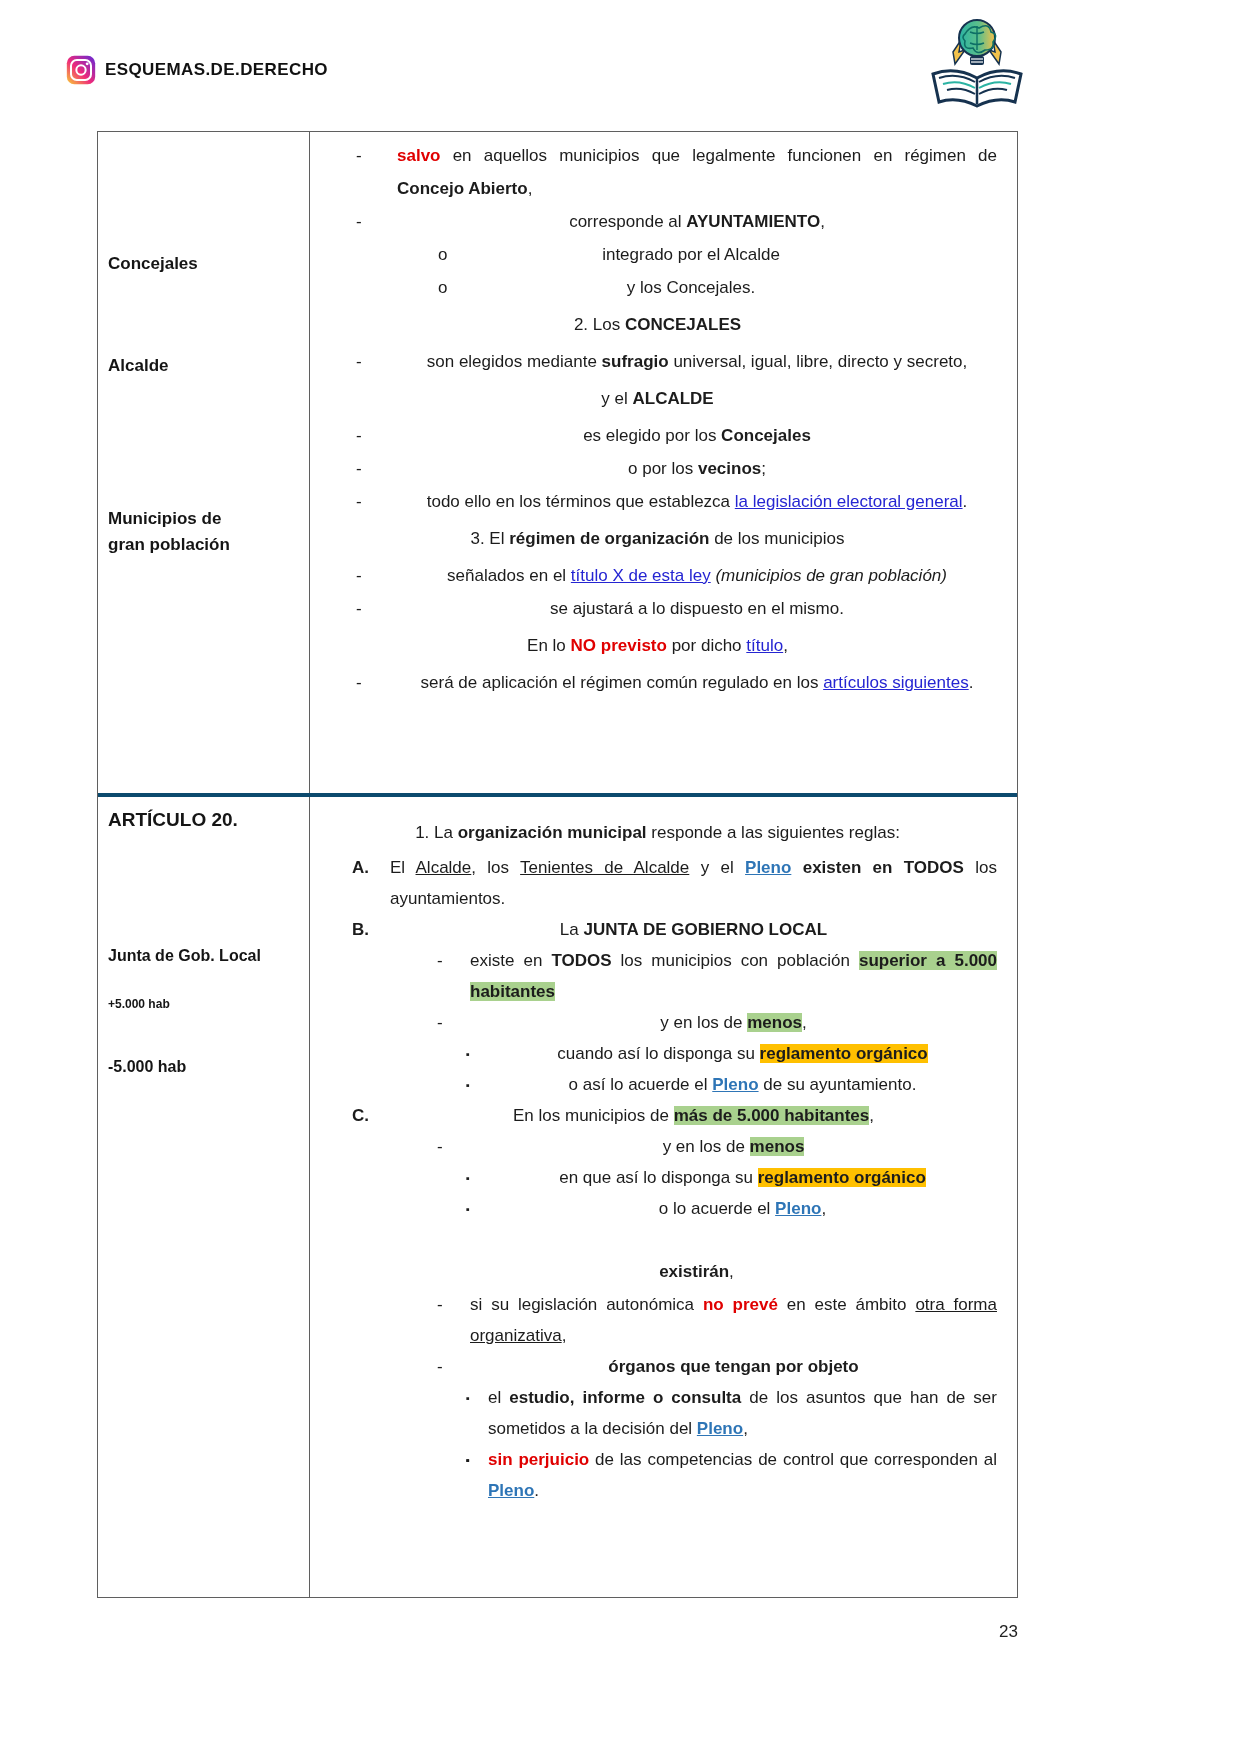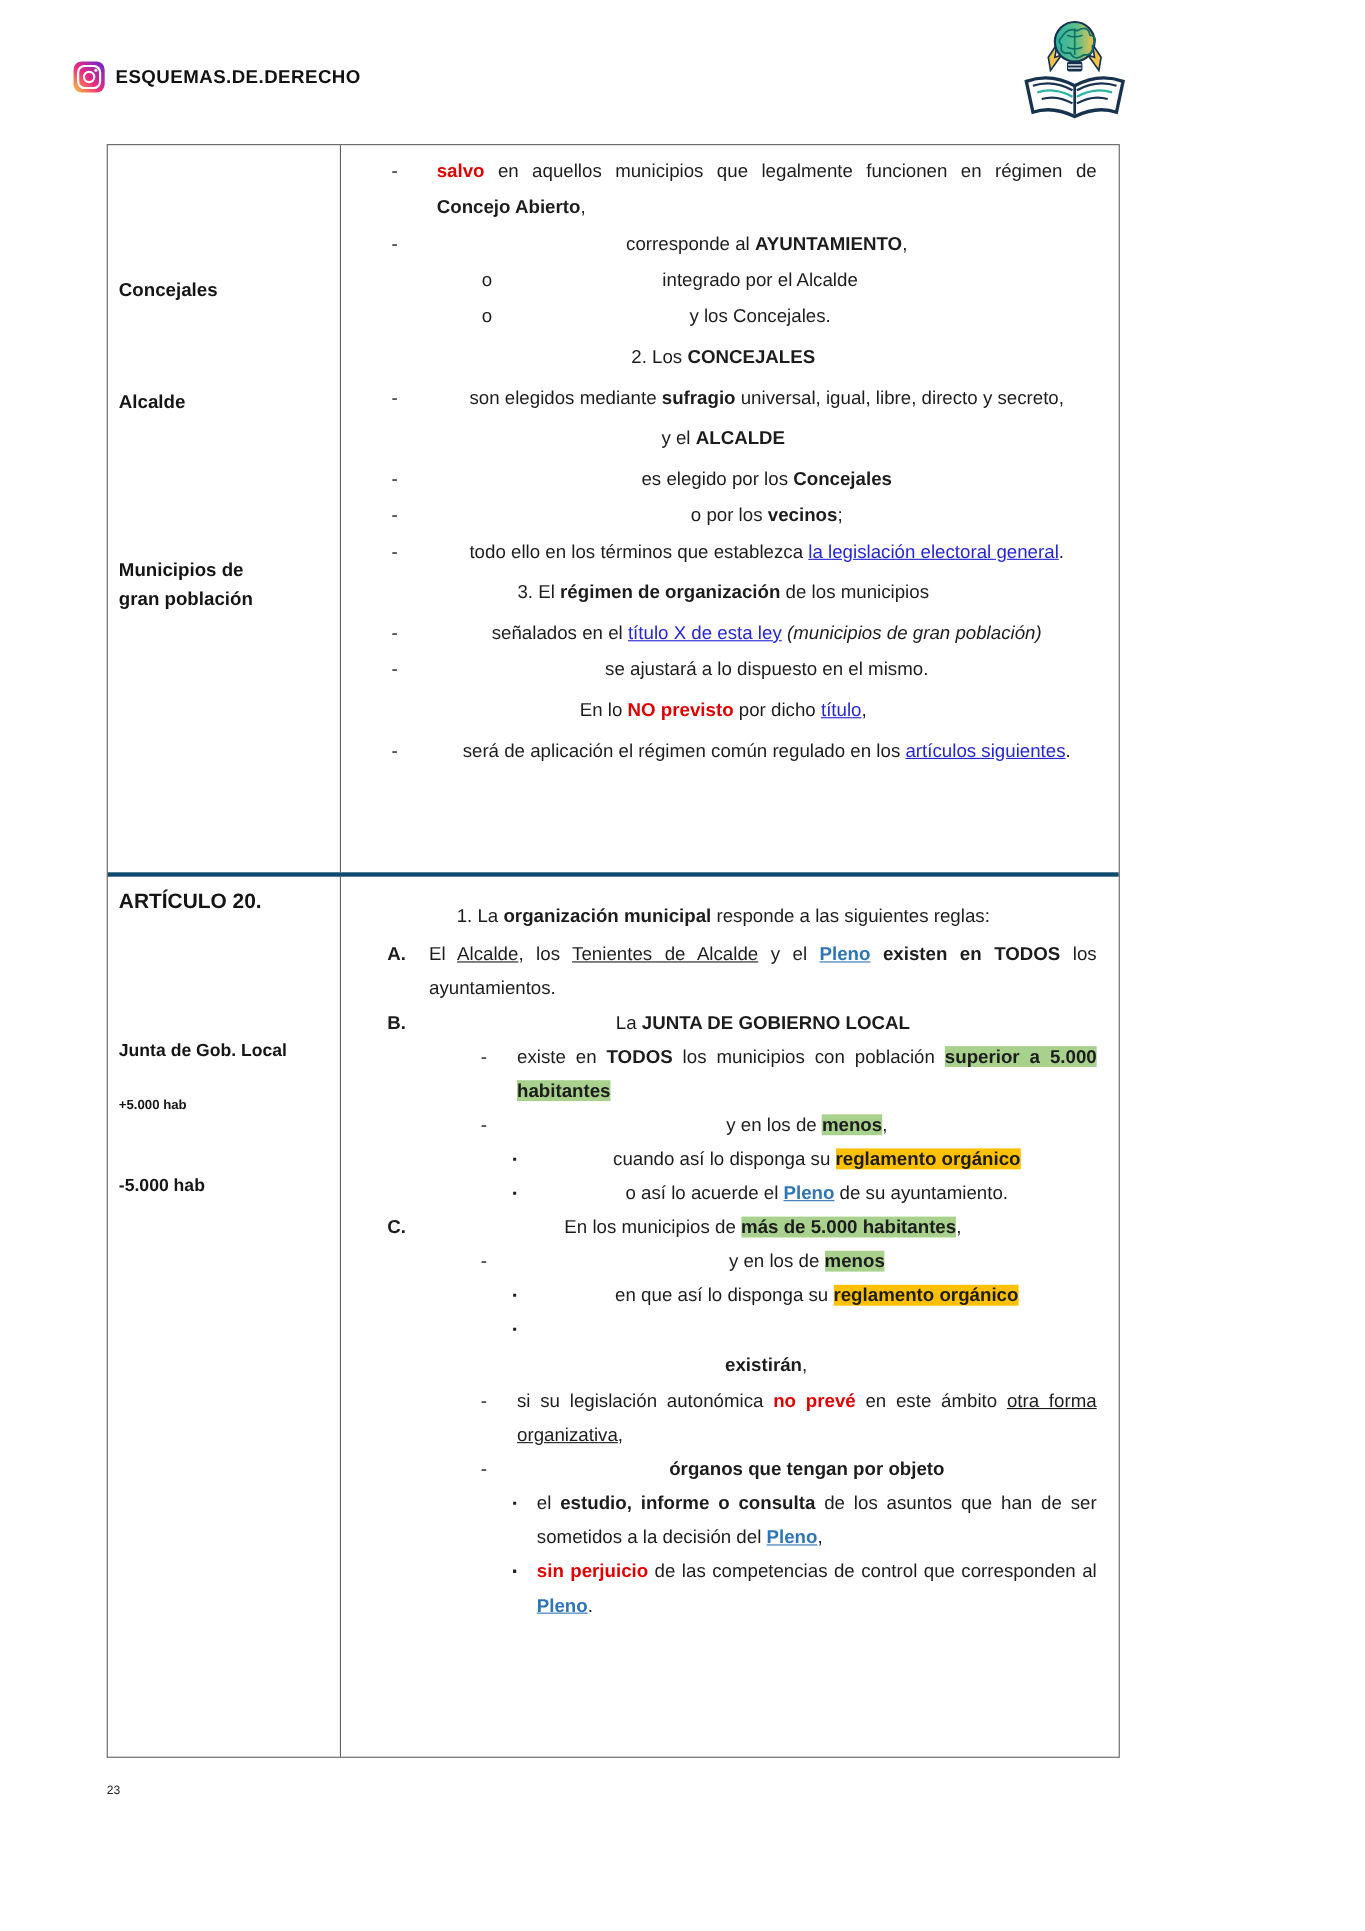--- a/index.html
+++ b/index.html
@@ -22,21 +22,21 @@
   .row2 .cell-r{padding:16px 20px 0 8px;font-size:17px;line-height:31px;}
 
   
   .side-label{position:absolute;left:10px;font-weight:700;color:#151515;}
   .lbl-concejales{top:122px;font-size:17px;}
   .lbl-alcalde{top:224px;font-size:17px;}
   .lbl-granpob{top:374px;font-size:17px;width:140px;line-height:26px;}
   .lbl-articulo{top:12px;font-size:19px;}
   .lbl-junta{top:150px;font-size:16px;width:190px;}
   .lbl-mas5000{top:200px;font-size:12px;}
-  .lbl-menos5000{top:273px;font-size:16px;}
+  .lbl-menos5000{top:261px;font-size:16px;}
 
   
   .blk{position:relative;}
   .txt{margin-left:0;text-align:center;}
   .just{text-align:justify;}
   .marker{position:absolute;top:0;}
   .k-p{margin:4px 0;}
   .k-pind{margin:2px 0;}
   .k-pind .txt{margin-left:78px;font-weight:400;}
   .k-dash1 .marker{left:38px;}
@@ -55,21 +55,21 @@
   .s-b{font-weight:700;}
   .s-i{font-style:italic;}
   .s-red{font-weight:700;color:var(--c-red,#e00000);}
   .s-linkb{color:var(--c-link,#2525d2);text-decoration:underline;cursor:pointer;}
   .s-pleno{color:var(--c-pleno,#2e75b6);font-weight:700;text-decoration:underline;cursor:pointer;}
   .s-u{text-decoration:underline;}
   .s-hlg{font-weight:700;background:var(--c-hlg,#a9d18e);}
   .s-hlo{font-weight:700;background:var(--c-hlo,#ffc000);}
 
   
-  .page-number{position:absolute;left:97px;top:1622px;width:921px;text-align:left;font-size:11px;color:#222;}
+  .page-number{position:absolute;left:97px;top:1622px;width:921px;text-align:right;font-size:17px;color:#222;}
 </style>
 </head>
 <body>
 
 <div class="page">
 
   <div class="brand">
     <span style="display:inline-flex;">
       <svg width="30" height="30" viewBox="0 0 36 36" aria-hidden="true">
         <defs>
@@ -226,20 +226,21 @@
           <div class="blk k-dash2">
             <span class="marker">-</span>
             <div class="txt"><span class="seg">y en los de </span><span class="seg s-hlg">menos</span></div>
           </div>
           <div class="blk k-square2">
             <span class="marker">▪</span>
             <div class="txt"><span class="seg">en que así lo disponga su </span><span class="seg s-hlo">reglamento orgánico</span></div>
           </div>
           <div class="blk k-square2">
             <span class="marker">▪</span>
+            <div class="txt"><span class="seg">o lo acuerde el </span><span class="seg s-pleno">Pleno</span><span class="seg">,</span></div>
           </div>
           <div class="blk k-spacer"></div>
           <div class="blk k-pind">
             <div class="txt"><span class="seg s-b">existirán</span><span class="seg">,</span></div>
           </div>
           <div class="blk k-dash2">
             <span class="marker">-</span>
             <div class="txt just"><span class="seg">si su legislación autonómica </span><span class="seg s-red">no prevé</span><span class="seg"> en este ámbito </span><span class="seg s-u">otra forma organizativa</span><span class="seg">,</span></div>
           </div>
           <div class="blk k-dash2">

